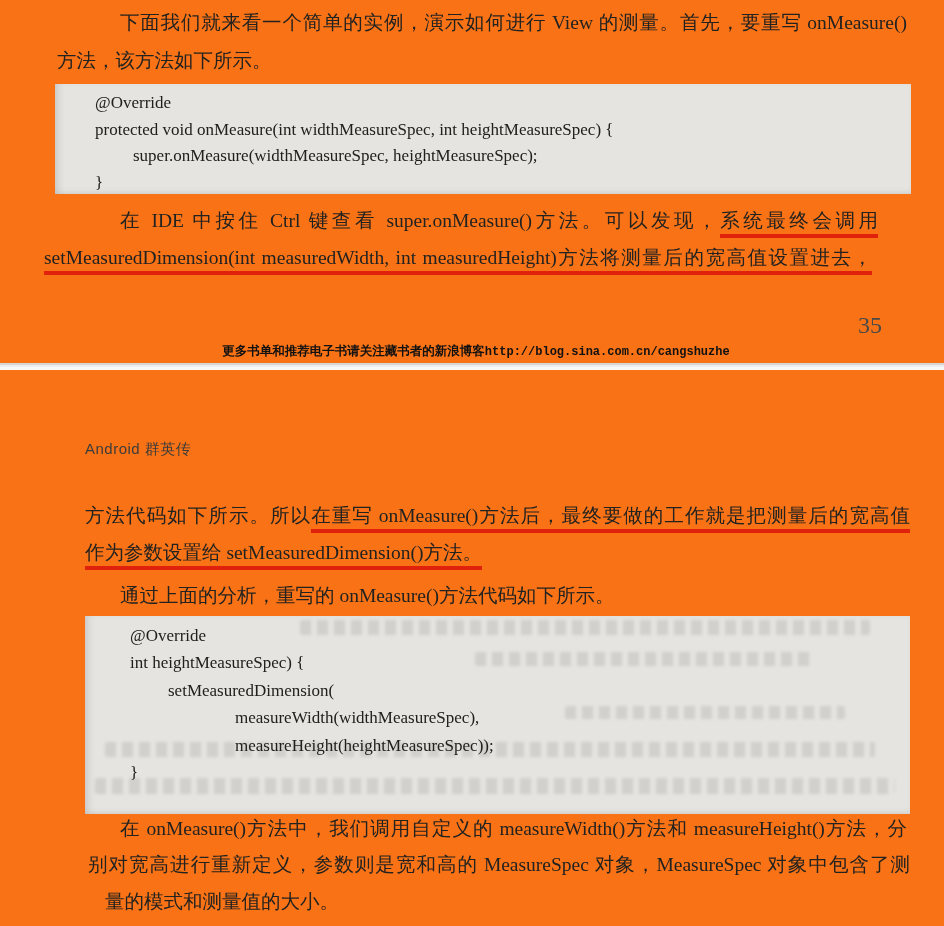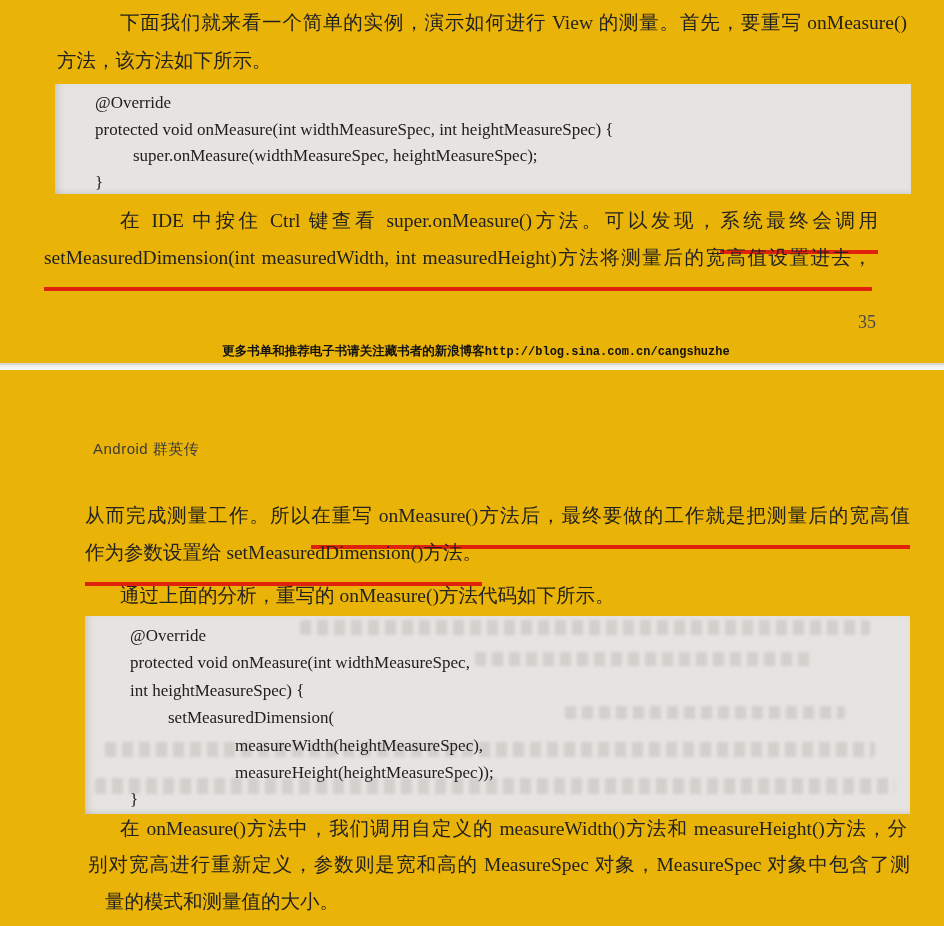--- a/index.html
+++ b/index.html
@@ -1,55 +1,55 @@
 <!DOCTYPE html>
 <html><head>
 <meta charset="utf-8">
 <style>
   html,body{margin:0;padding:0;background:#ffffff;}
   #scan{
     position:relative;
     width:944px;height:926px;
-    background:#eab308;
+    background:#f97316;
     overflow:hidden;
     font-family:"Liberation Serif","DejaVu Serif",serif;
     color:#222220;
   }
   .line{
     position:absolute;
     font-size:19.5px;
     line-height:26px;
     white-space:nowrap;
   }
   .just{
     white-space:normal;
     text-align:justify;
     text-align-last:justify;
   }
   .redline{
     border-bottom:4px solid #e0220d;
-    padding-bottom:19px;
+    padding-bottom:3px;
   }
   .codeblock{
     position:absolute;
     background:#e5e4e1;
     box-shadow:inset 7px 0 9px -5px rgba(0,0,0,.14), inset 0 -4px 6px -3px rgba(0,0,0,.10);
     font-size:17px;
   }
   .codeline{
     position:relative;
     line-height:26.5px;
     white-space:pre;
     color:#22201d;
   }
   .ind1{padding-left:38px;}
   .ind2{padding-left:105px;}
   .pagenum{
     position:absolute;
-    font-size:18px;
+    font-size:24px;
     color:#4a4a48;
   }
   .footer{
     position:absolute;
     left:8px;right:0;
     text-align:center;
     font-size:12.5px;
     font-weight:bold;
     font-family:"Liberation Sans","DejaVu Sans",sans-serif;
     color:#111;
@@ -98,38 +98,37 @@
 
   <div class="line just" style="left:120px;top:208px;width:758px;"><span>在 IDE 中按住 Ctrl 键查看 super.onMeasure()方法。可以发现，</span><span class="redline">系统最终会调用</span></div>
   <div class="line just" style="left:44px;top:245px;width:828px;"><span class="redline">setMeasuredDimension(int measuredWidth, int measuredHeight)方法将测量后的宽高值设置进去，</span></div>
 
   <div class="pagenum" style="left:858px;top:312px;">35</div>
 
   <div class="footer" style="top:343px;"><span>更多书单和推荐电子书请关注藏书者的新浪博客</span><span class="url">http://blog.sina.com.cn/cangshuzhe</span></div>
 
   <div class="divider" style="top:363px;"></div>
 
-  <div class="bookheader" style="left:85px;top:440px;margin-left:8px;">Android 群英传</div>
+  <div class="bookheader" style="left:85px;top:440px;">Android 群英传</div>
 
-  <div class="line just" style="left:85px;top:503px;width:825px;"><span>从而完成测量工作。所以</span><span class="redline">在重写 onMeasure()方法后，最终要做的工作就是把测量后的宽高值</span></div>
+  <div class="line just" style="left:85px;top:503px;width:825px;"><span>方法代码如下所示。所以</span><span class="redline">在重写 onMeasure()方法后，最终要做的工作就是把测量后的宽高值</span></div>
   <div class="line" style="left:85px;top:540px;text-align:center;"><span class="redline">作为参数设置给 setMeasuredDimension()方法。</span></div>
 
   <div class="line" style="left:120px;top:583px;">通过上面的分析，重写的 onMeasure()方法代码如下所示。</div>
 
   <div class="codeblock" style="left:85px;top:616px;width:825px;height:198px;padding:6px 0 0 45px;box-sizing:border-box;">
     <div class="bleed" style="left:215px;top:4px;width:570px;height:15px;"></div>
     <div class="bleed" style="left:390px;top:36px;width:340px;height:14px;"></div>
     <div class="bleed" style="left:480px;top:90px;width:280px;height:13px;"></div>
     <div class="bleed" style="left:20px;top:126px;width:770px;height:15px;"></div>
     <div class="bleed" style="left:10px;top:162px;width:800px;height:16px;"></div>
     <div class="codeline" style="line-height:27.4px;">@Override</div>
-    <div class="codeline" style="line-height:27.4px;">protected void onMeasure(int widthMeasureSpec,</div>
     <div class="codeline" style="line-height:27.4px;">int heightMeasureSpec) {</div>
     <div class="codeline ind1" style="line-height:27.4px;">setMeasuredDimension(</div>
-    <div class="codeline ind2" style="line-height:27.4px;">measureWidth(heightMeasureSpec),</div>
+    <div class="codeline ind2" style="line-height:27.4px;">measureWidth(widthMeasureSpec),</div>
     <div class="codeline ind2" style="line-height:27.4px;">measureHeight(heightMeasureSpec));</div>
     <div class="codeline" style="line-height:27.4px;">}</div>
   </div>
 
   <div class="line just" style="left:120px;top:816px;width:787px;">在 onMeasure()方法中，我们调用自定义的 measureWidth()方法和 measureHeight()方法，分</div>
   <div class="line just" style="left:88px;top:852px;width:822px;">别对宽高进行重新定义，参数则是宽和高的 MeasureSpec 对象，MeasureSpec 对象中包含了测</div>
   <div class="line" style="left:105px;top:889px;">量的模式和测量值的大小。</div>
 
 </div>
 

